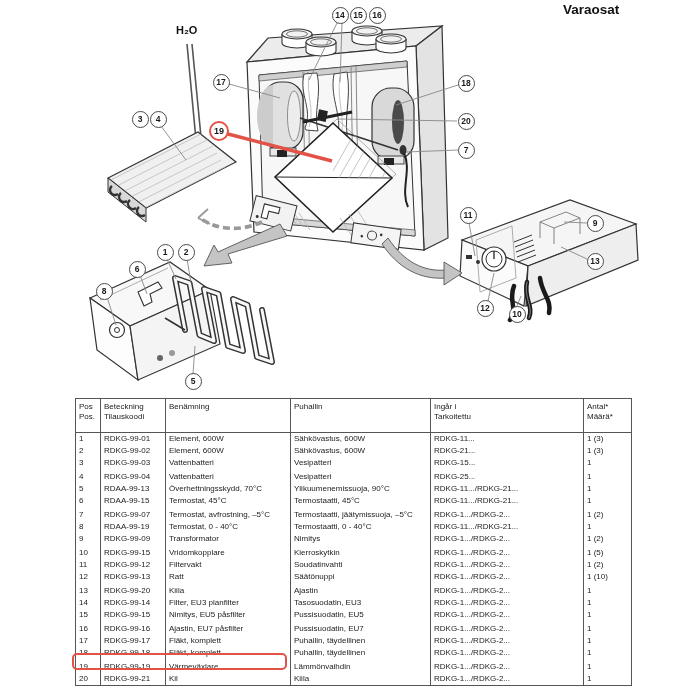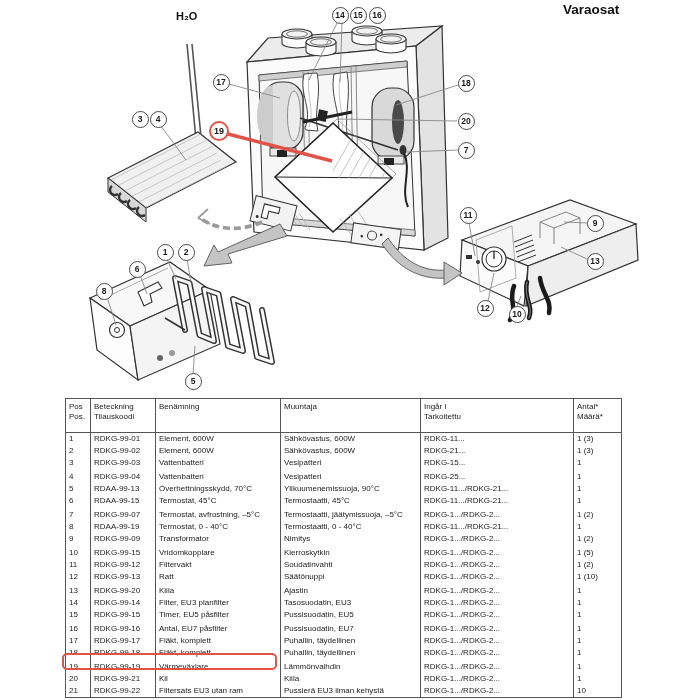--- a/index.html
+++ b/index.html
@@ -1,29 +1,29 @@
 <!DOCTYPE html>
 <html style="--accent: #e25247;"><head>
 <meta charset="utf-8">
 <style>
   :root { --accent:#e25247; }
   html,body{margin:0;padding:0;background:#fff;}
   .page{position:relative;width:700px;height:700px;background:#ffffff;overflow:hidden;
         font-family:"Liberation Sans",sans-serif;color:#1a1a1a;}
   .title{position:absolute;left:563px;top:2px;font-size:13.5px;font-weight:700;color:#111;}
   .diagram-art{position:absolute;left:0;top:0;}
-  .h2o{position:absolute;left:176px;top:10px;font-size:11px;font-weight:700;color:#111;}
+  .h2o{position:absolute;left:176px;top:24px;font-size:11px;font-weight:700;color:#111;}
   
   .callout{position:absolute;width:17px;height:17px;box-sizing:border-box;border:1.3px solid #4a4a4a;
            border-radius:50%;background:#fff;display:flex;align-items:center;justify-content:center;
            font-size:8.5px;font-weight:700;color:#1a1a1a;z-index:5;}
   .callout.red{width:20px;height:20px;border:2.6px solid var(--accent);font-size:9px;}
   .red-stroke{stroke:var(--accent);}
   
-  .parts-table-wrap{position:absolute;left:65px;top:398px;width:556px;}
+  .parts-table-wrap{position:absolute;left:75px;top:398px;width:556px;}
   table.parts-table{border-collapse:collapse;table-layout:fixed;width:556px;font-size:8px;color:#222;}
   table.parts-table th, table.parts-table td{
       border-left:1px solid #555;border-right:1px solid #555;
       padding:0 3px;vertical-align:top;overflow:hidden;white-space:nowrap;font-weight:400;text-align:left;}
   table.parts-table{border:1px solid #555;}
   table.parts-table thead th{height:30px;border-bottom:1px solid #555;padding-top:3px;}
   table.parts-table th span{display:block;line-height:10px;}
   table.parts-table td{height:12px;line-height:12px;}
   td.c-pos, th.c-pos{text-align:center;}
   td.c-qty, th.c-qty{text-align:center;}
@@ -299,21 +299,21 @@
             </th>
           <th>
               <span>Beteckning</span>
               <span>Tilauskoodi</span>
             </th>
           <th>
               <span>Benämning</span>
               <span></span>
             </th>
           <th>
-              <span>Muuntaja</span>
+              <span>Puhallin</span>
               <span></span>
             </th>
           <th>
               <span>Ingår i</span>
               <span>Tarkoitettu</span>
             </th>
           <th class="c-qty">
               <span>Antal*</span>
               <span>Määrä*</span>
             </th>
@@ -460,37 +460,37 @@
             <td class="c-pos">14</td>
             <td class="c-code">RDKG-99-14</td>
             <td class="c-sv">Filter, EU3 planfilter</td>
             <td class="c-fi">Tasosuodatin, EU3</td>
             <td class="c-ingar">RDKG-1.../RDKG-2...</td>
             <td class="c-qty">1</td>
           </tr>
           <tr>
             <td class="c-pos">15</td>
             <td class="c-code">RDKG-99-15</td>
-            <td class="c-sv">Timer, EU5 påsfilter</td>
+            <td class="c-sv">Nimitys, EU5 påsfilter</td>
             <td class="c-fi">Pussisuodatin, EU5</td>
             <td class="c-ingar">RDKG-1.../RDKG-2...</td>
             <td class="c-qty">1</td>
           </tr>
           <tr class="spacer">
             <td></td>
             <td></td>
             <td></td>
             <td></td>
             <td></td>
             <td></td>
           </tr>
           <tr>
             <td class="c-pos">16</td>
             <td class="c-code">RDKG-99-16</td>
-            <td class="c-sv">Antal, EU7 påsfilter</td>
+            <td class="c-sv">Ajastin, EU7 påsfilter</td>
             <td class="c-fi">Pussisuodatin, EU7</td>
             <td class="c-ingar">RDKG-1.../RDKG-2...</td>
             <td class="c-qty">1</td>
           </tr>
           <tr>
             <td class="c-pos">17</td>
             <td class="c-code">RDKG-99-17</td>
             <td class="c-sv">Fläkt, komplett</td>
             <td class="c-fi">Puhallin, täydellinen</td>
             <td class="c-ingar">RDKG-1.../RDKG-2...</td>
@@ -521,24 +521,16 @@
             <td class="c-qty">1</td>
           </tr>
           <tr>
             <td class="c-pos">20</td>
             <td class="c-code">RDKG-99-21</td>
             <td class="c-sv">Kil</td>
             <td class="c-fi">Kiila</td>
             <td class="c-ingar">RDKG-1.../RDKG-2...</td>
             <td class="c-qty">1</td>
           </tr>
-          <tr>
-            <td class="c-pos">21</td>
-            <td class="c-code">RDKG-99-22</td>
-            <td class="c-sv">Filtersats EU3 utan ram</td>
-            <td class="c-fi">Pussierä EU3 ilman kehystä</td>
-            <td class="c-ingar">RDKG-1.../RDKG-2...</td>
-            <td class="c-qty">10</td>
-          </tr>
         </tbody>
     </table>
   </div>
 </div>
 
 </body></html>

